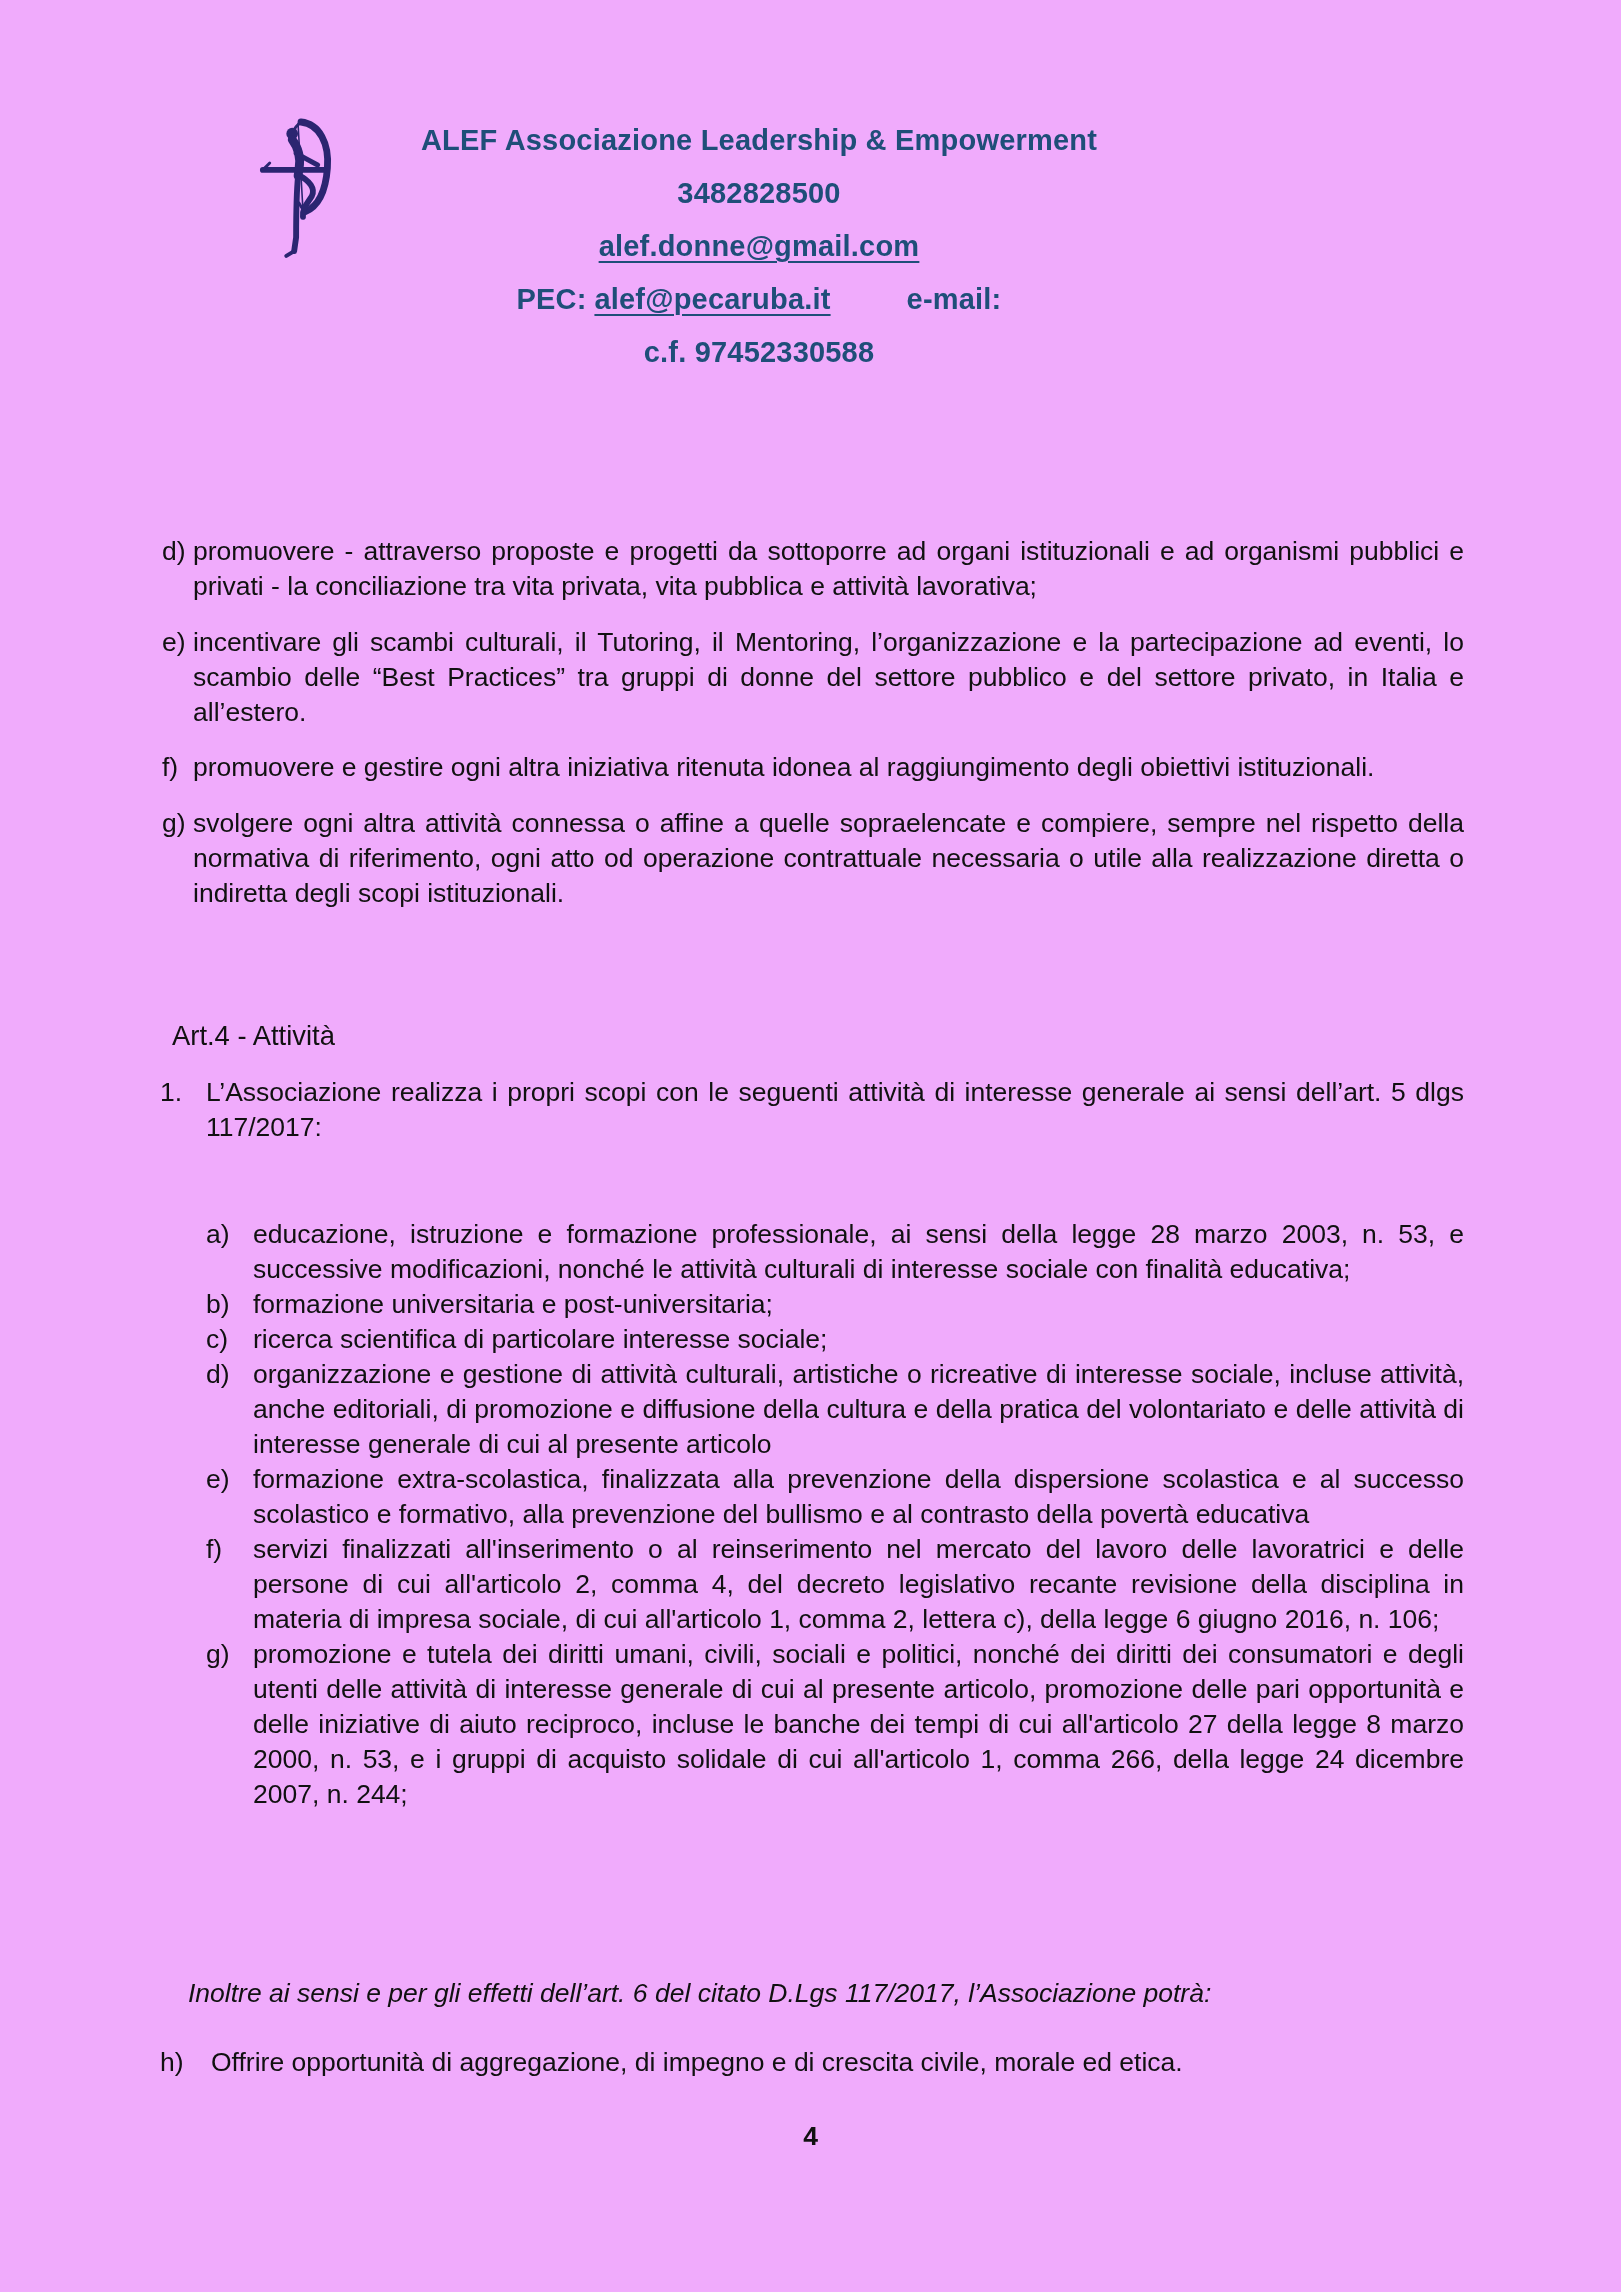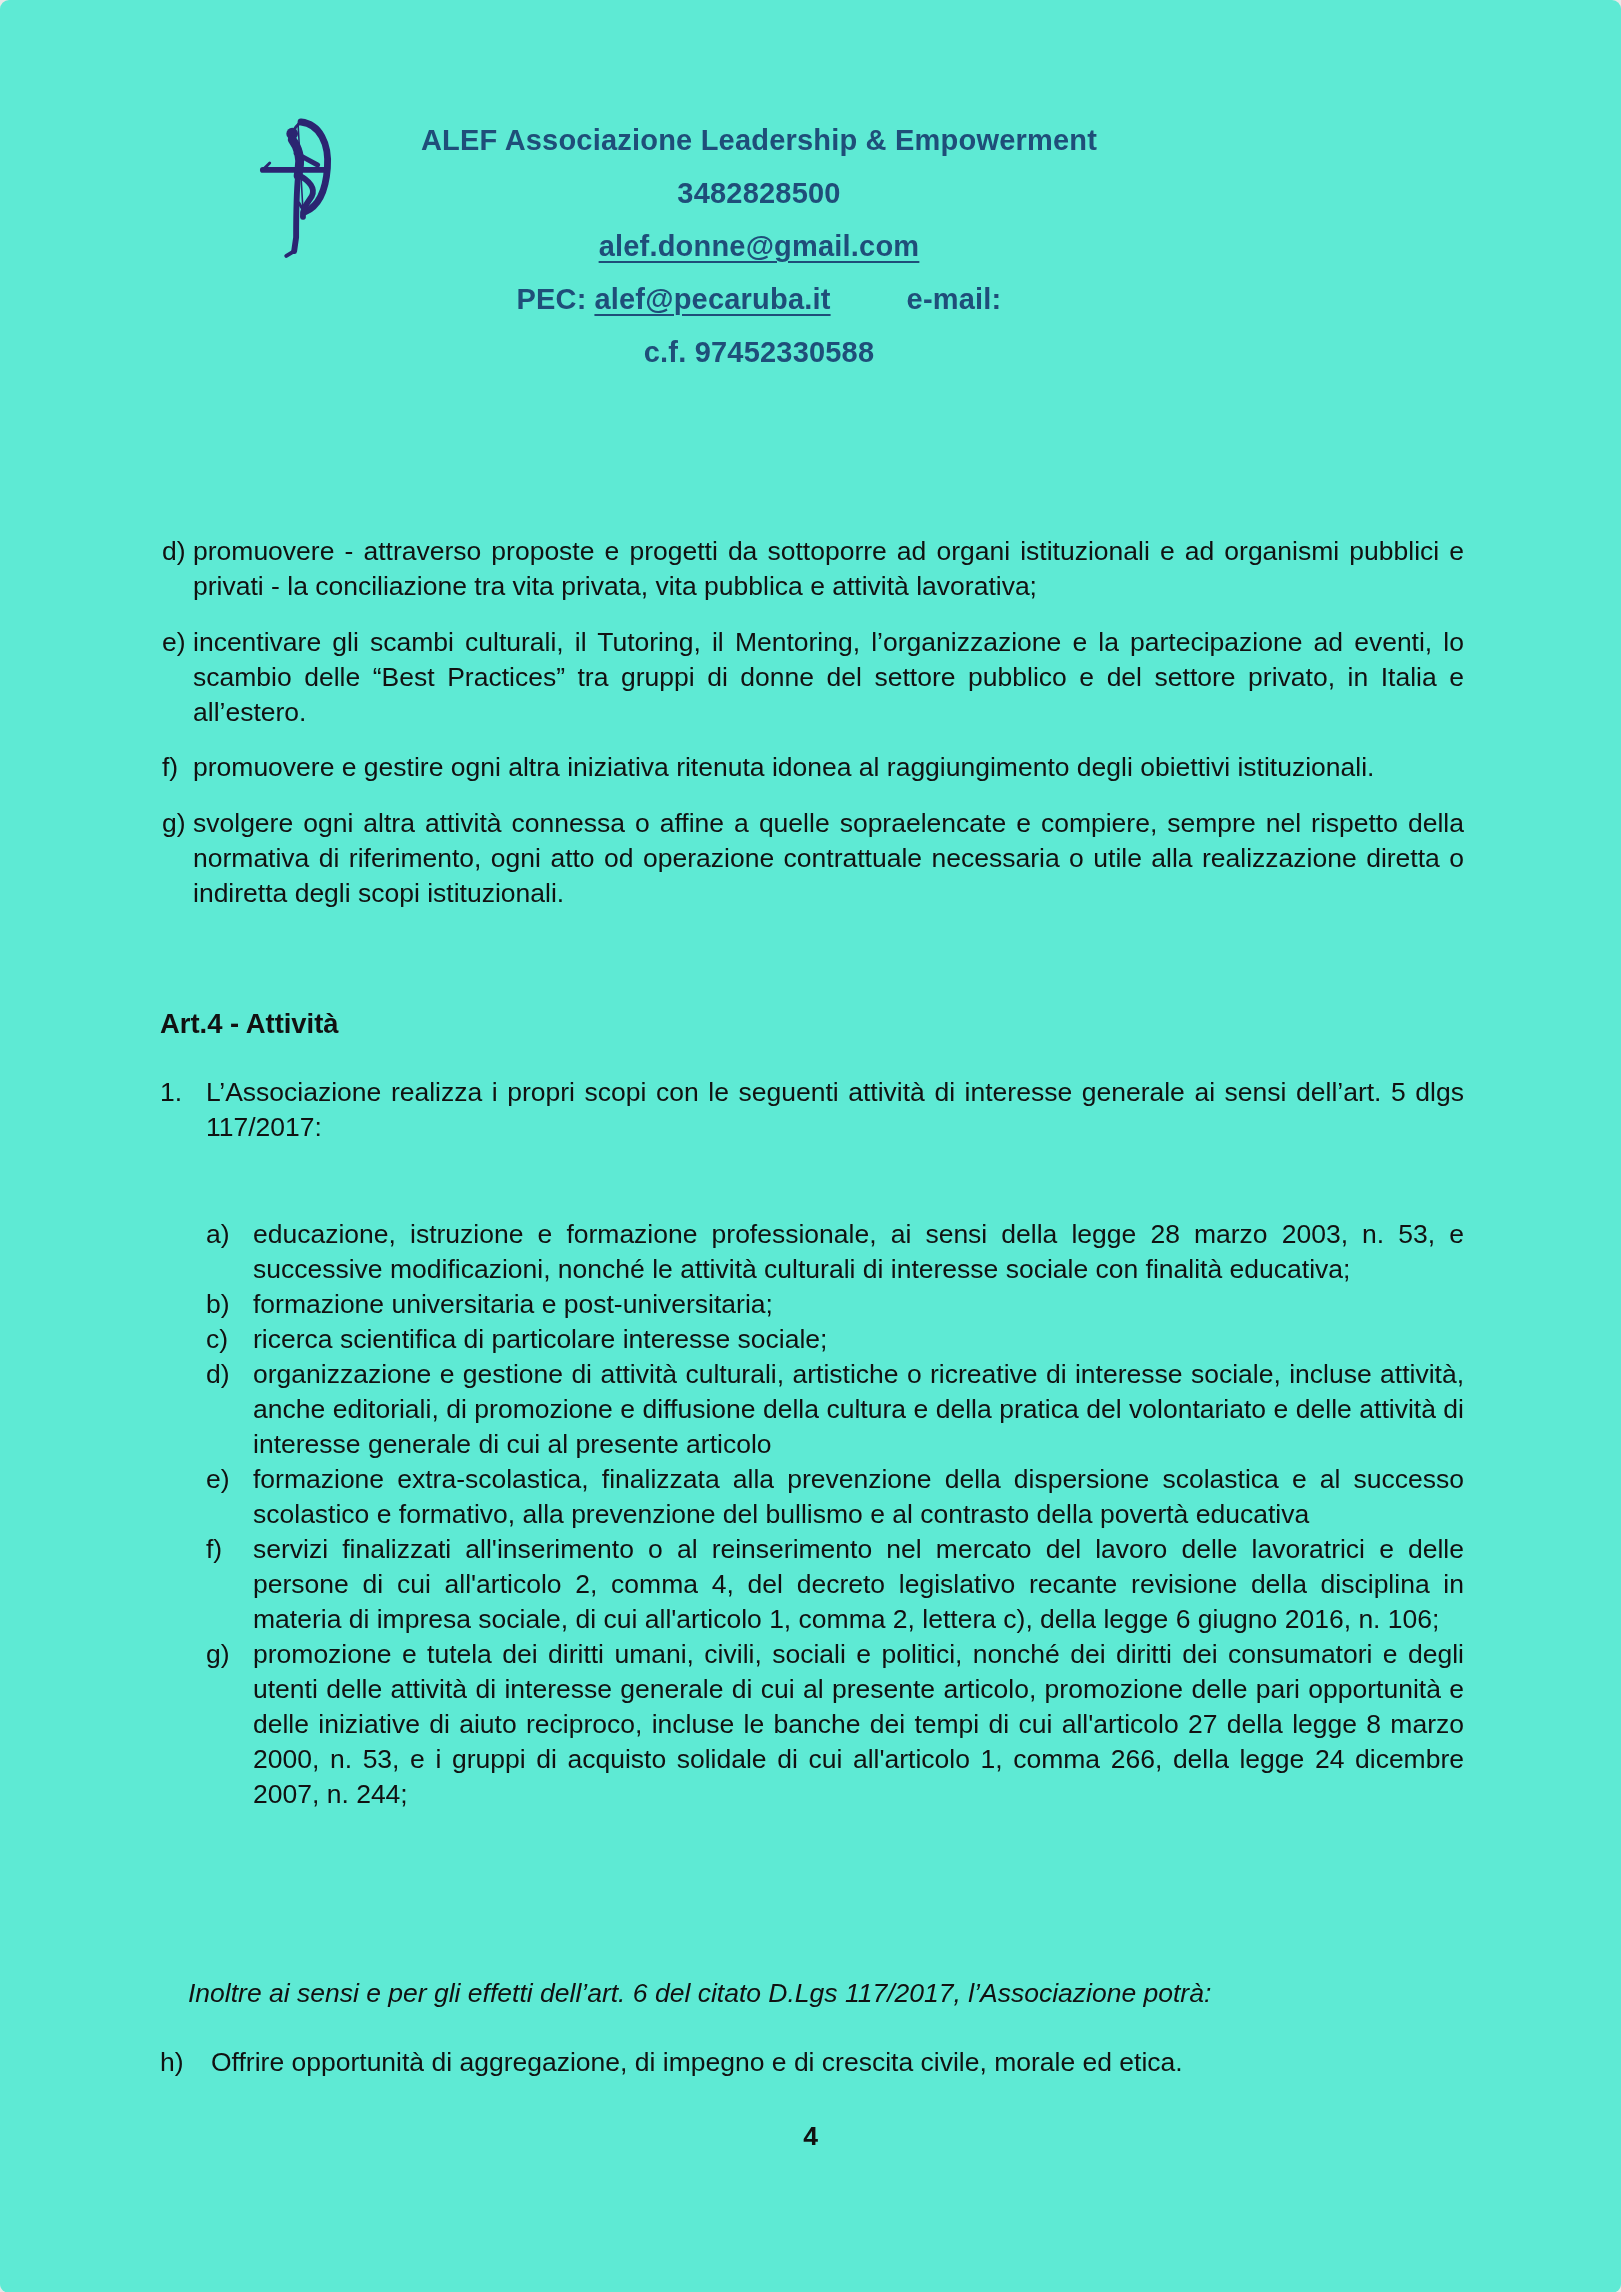--- a/index.html
+++ b/index.html
@@ -1,24 +1,23 @@
 <!DOCTYPE html>
 <html><head>
 <meta charset="utf-8">
 <style>
   html,body{margin:0;padding:0;background:#e8e8e8;}
   .page{
     position:relative;
     width:1621px;height:2293px;
-    background:#5eead4;
+    background:#f0abfc;
     font-family:"Liberation Sans", sans-serif;
     color:#111111;
     margin:0 auto;
     overflow:hidden;
-    border-radius:9px;
   }
   
   .logo{position:absolute;left:257px;top:114px;}
   .header-text{
     position:absolute;left:323px;top:114px;width:872px;
     text-align:center;
     color:#1F4E79;
     font-weight:bold;
     font-size:29px;line-height:53px;
     letter-spacing:0.2px;
@@ -41,22 +40,22 @@
     position:relative;
     text-align:justify;
   }
   .list1 .li{padding-left:33px;margin-bottom:20.6px;}
   .list1 .marker{position:absolute;left:2px;top:0;}
   .list2{margin-left:46px;width:1258px;}
   .list2 .li{padding-left:47px;margin-bottom:0;}
   .list2 .marker{position:absolute;left:0;top:0;}
   .article-heading{
     position:absolute;left:160px;top:1006px;
-    font-size:27.4px;font-weight:bold;line-height:36px;
-    margin:0;
+    font-size:27.4px;font-weight:normal;line-height:36px;
+    margin:12px;
   }
   .num-item{padding-left:46px;}
   .num-item .marker{position:absolute;left:0;top:0;}
   .italic-note{
     position:absolute;left:160px;top:1976px;width:1304px;
     font-size:26.5px;line-height:35px;
     font-style:italic;
     margin-left:28px;
   }
   .h-item{padding-left:51px;}

